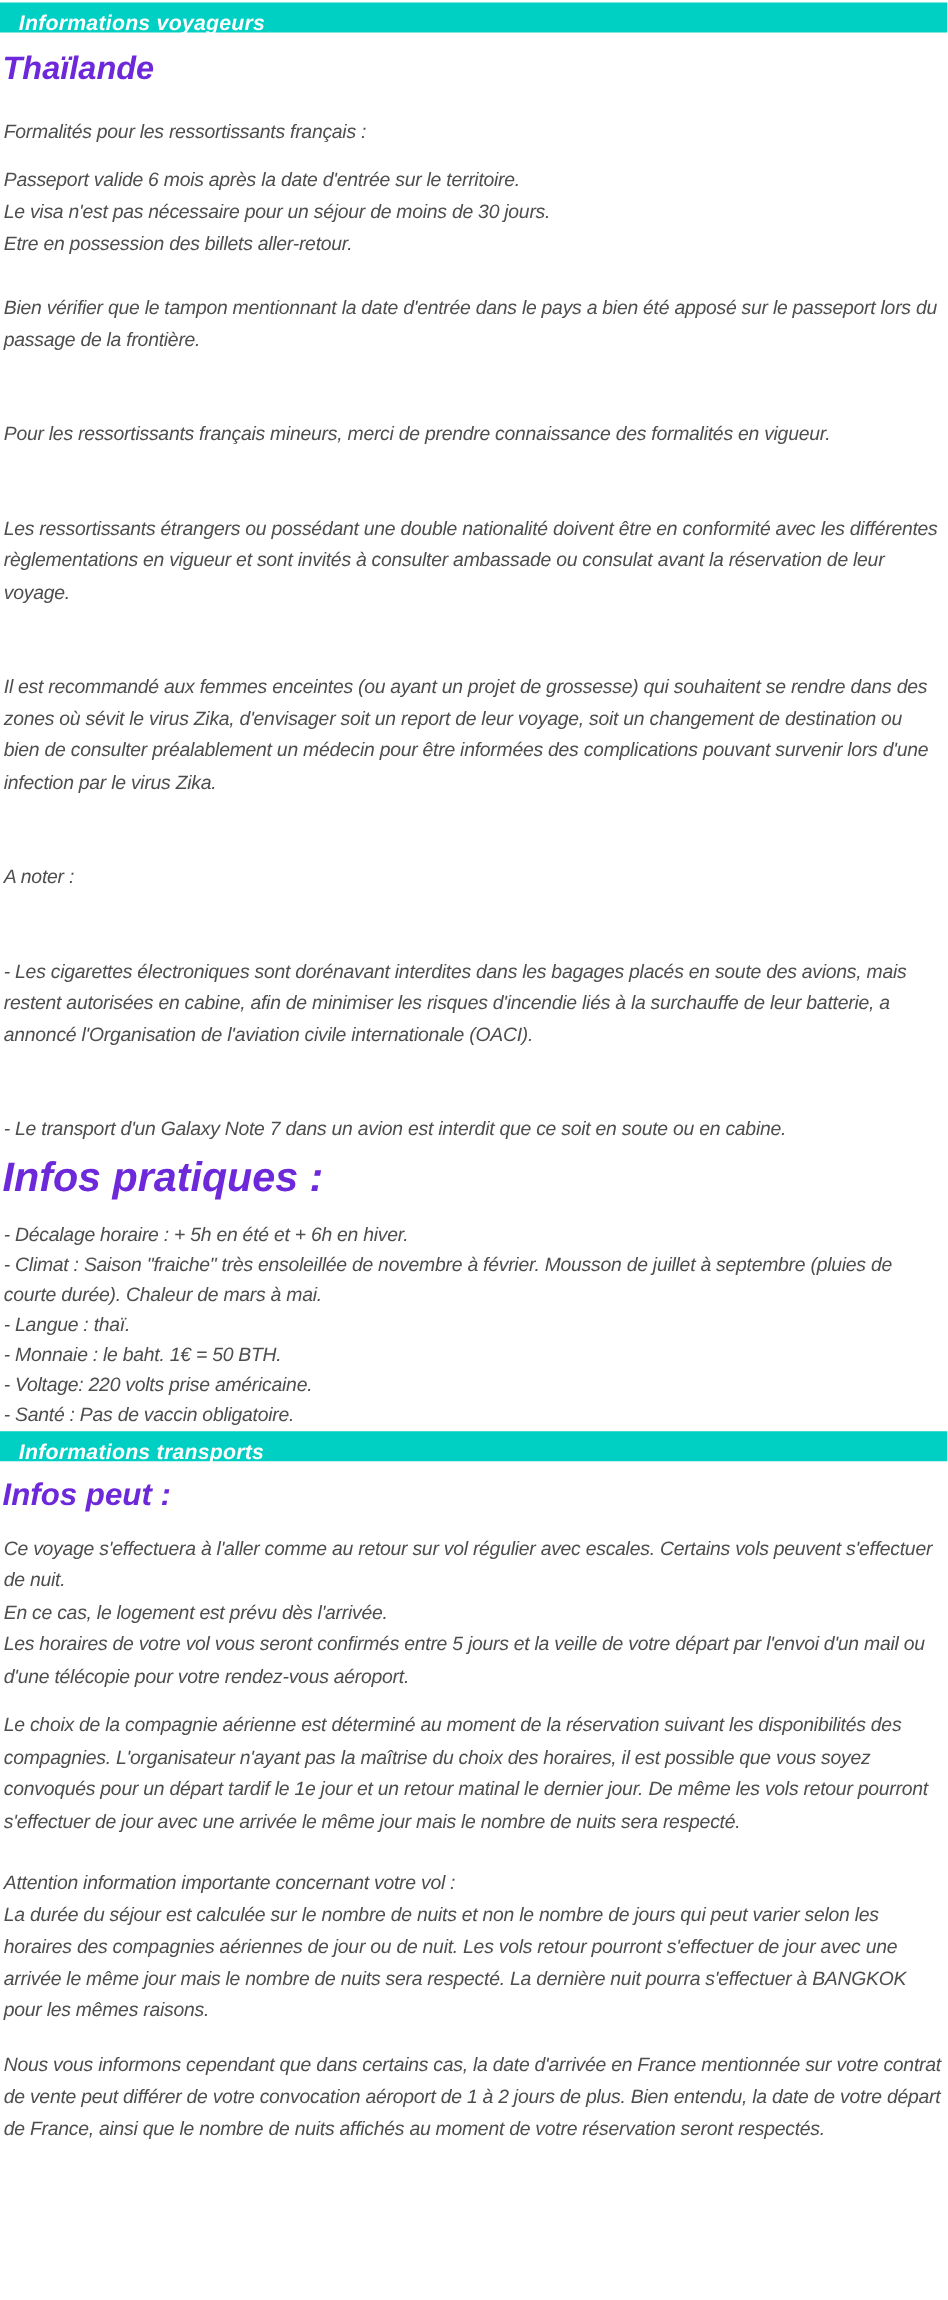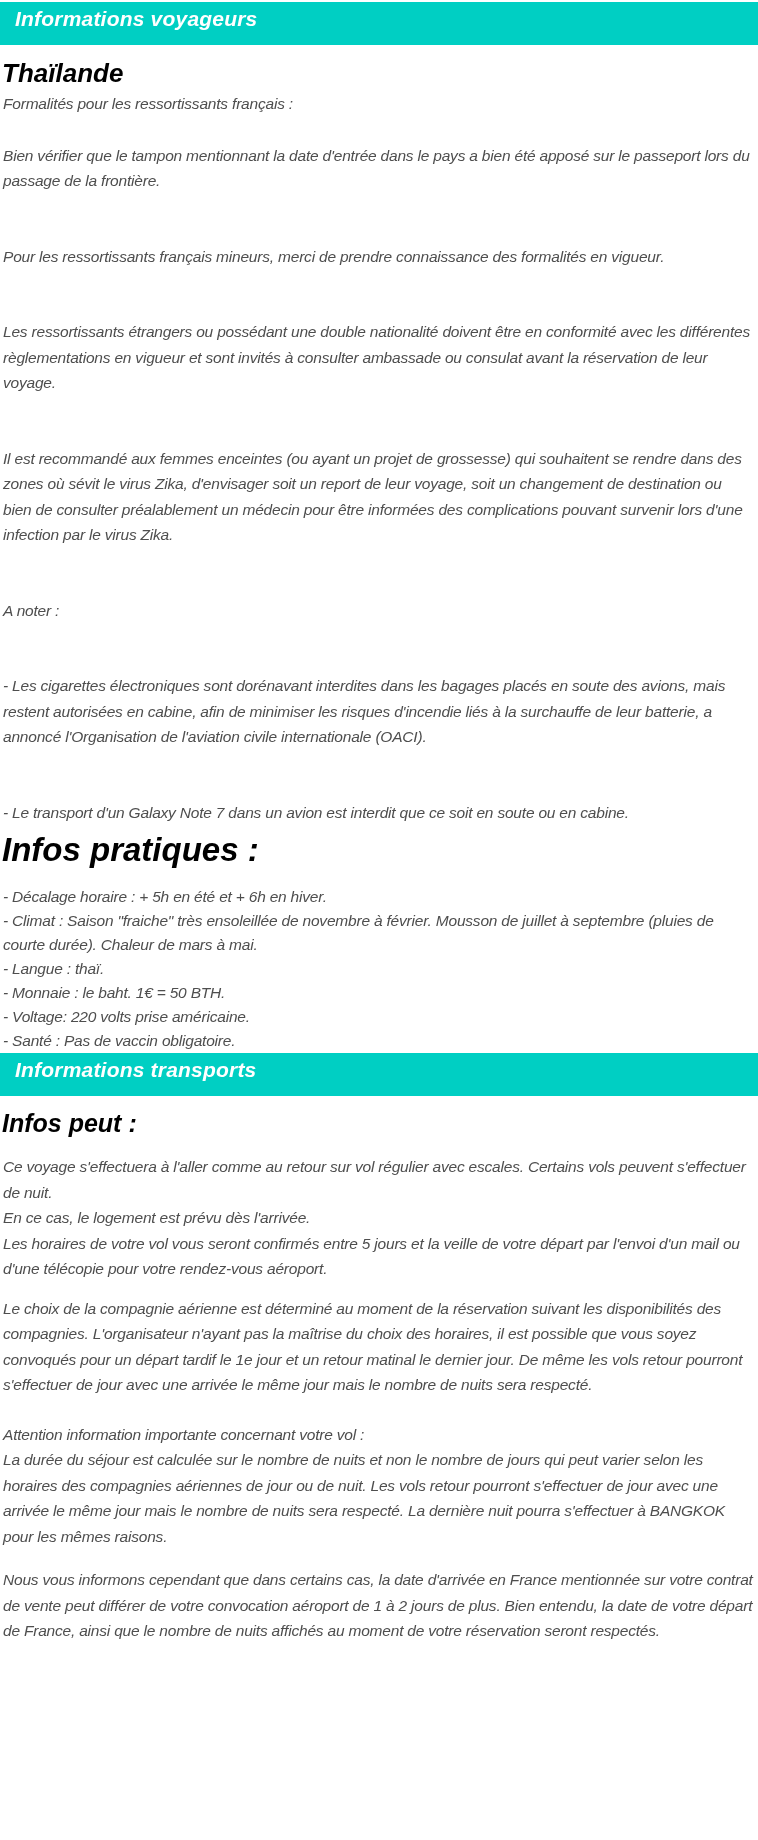--- a/index.html
+++ b/index.html
@@ -12,69 +12,72 @@
   }
   body {
     font-family: "Liberation Sans", "DejaVu Sans", sans-serif;
     font-style: italic;
     color: #4e4e4e;
   }
   .section-bar {
     background: #00cfc3;
     color: #ffffff;
     font-weight: bold;
-    font-size: 21px;
+    font-size: 17px;
     line-height: 34px;
-    height: 43px;
+    height: 24px;
     padding-left: 15px;
     letter-spacing: 0.2px;
   }
   .bar-top { margin-top: 2px; }
   .bar-transports { }
   h2 {
-    color: #000000;
+    color: #6d28d9;
     font-weight: bold;
     font-style: italic;
     margin: 0;
     padding-left: 2px;
   }
   .h-country   { font-size: 26px; line-height: 30px; margin-top: 13px; }
   .h-pratiques { font-size: 33px; line-height: 30px; margin-top: 10px; }
   .h-vols      { font-size: 25px; line-height: 30px; margin-top: 12px; }
   p {
     margin: 0;
     padding: 0 4px 0 3px;
     font-size: 15.5px;
     line-height: 25.5px;
     letter-spacing: -0.2px;
     white-space: pre-line;
   }
   .mt-sm { margin-top: 13px; }
   .mt-md { margin-top: 26px; }
   .mt-lg { margin-top: 50px; }
   .list  { margin-top: 20px; line-height: 24px; }
-  .mt-h  { margin-top: 3px; }
+  .mt-h  { margin-top: 24px; }
   .mt-h2 { margin-top: 16px; }
   .mt-p2 { margin-top: 12px; }
   .mt-p3 { margin-top: 14px; }
   .mt-p4 { margin-top: 24px; }
   .mt-p5 { margin-top: 18px; }
 </style>
 </head>
 <body>
 
 <div class="section">
   <div class="section-bar bar-top">
     <span>Informations voyageurs</span>
   </div>
 
   <h2 class="h-country">Thaïlande</h2>
 
   <p class="mt-h">Formalités pour les ressortissants français :</p>
 
+  <p class="mt-sm">Passeport valide 6 mois après la date d'entrée sur le territoire.
+Le visa n'est pas nécessaire pour un séjour de moins de 30 jours.
+Etre en possession des billets aller-retour.</p>
 
   <p class="mt-md">Bien vérifier que le tampon mentionnant la date d'entrée dans le pays a bien été apposé sur le passeport lors du passage de la frontière.</p>
 
   <p class="mt-lg">Pour les ressortissants français mineurs, merci de prendre connaissance des formalités en vigueur.</p>
 
   <p class="mt-lg">Les ressortissants étrangers ou possédant une double nationalité doivent être en conformité avec les différentes règlementations en vigueur et sont invités à consulter ambassade ou consulat avant la réservation de leur voyage.</p>
 
   <p class="mt-lg">Il est recommandé aux femmes enceintes (ou ayant un projet de grossesse) qui souhaitent se rendre dans des zones où sévit le virus Zika, d'envisager soit un report de leur voyage, soit un changement de destination ou bien de consulter préalablement un médecin pour être informées des complications pouvant survenir lors d'une infection par le virus Zika.</p>
 
   <p class="mt-lg">A noter :</p>

